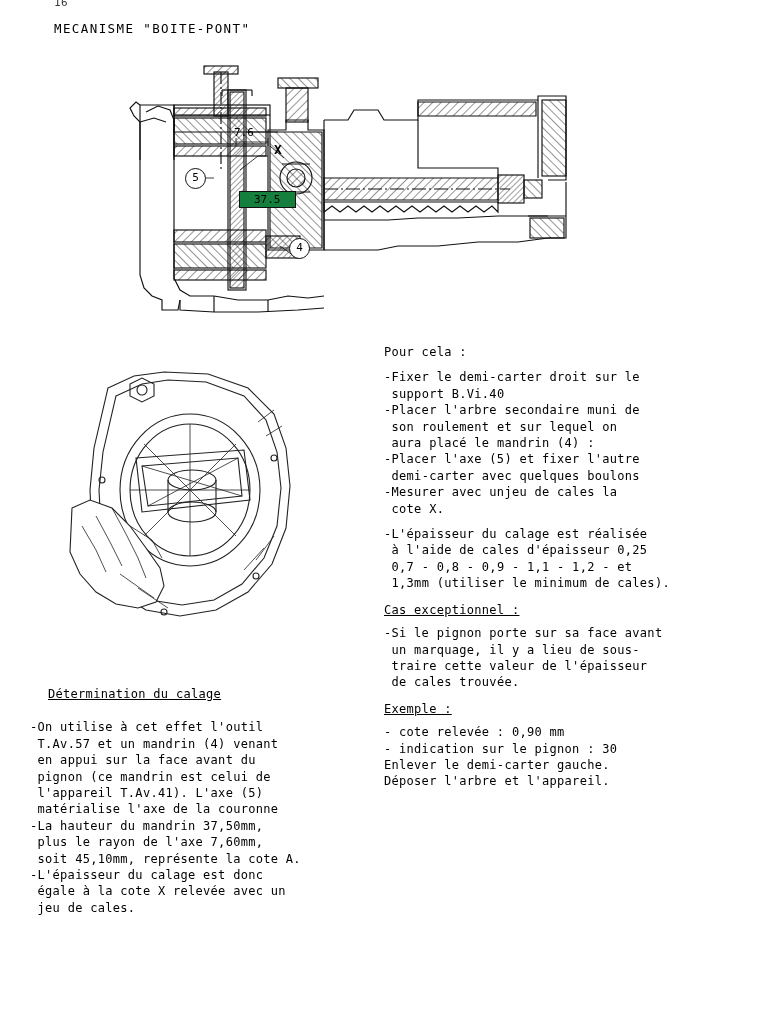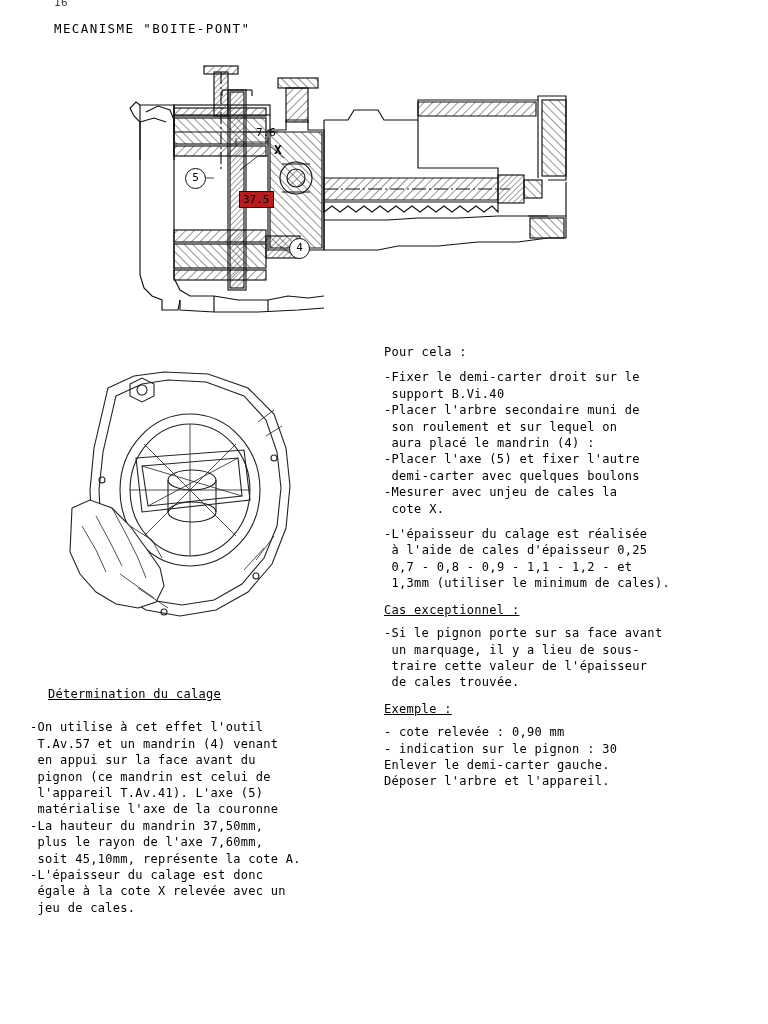--- a/index.html
+++ b/index.html
@@ -60,23 +60,23 @@
     border: 1.3px solid #111;
     border-radius: 50%;
     font-size: 11px;
     line-height: 18px;
     text-align: center;
     background: #fff;
   }
   .dim-box {
     position: absolute;
     border: 1.2px solid #111;
-    background: #b91c1c;
+    background: #15803d;
     font-size: 11px;
-    padding: 1px 3px;
+    padding: 1px 14px;
     line-height: 13px;
   }
 
   
   .fig-left {
     position: absolute;
     left: 68px;
     top: 362px;
     width: 270px;
     height: 290px;
@@ -210,21 +210,21 @@
         <path d="M78,118 L96,118" stroke-width="0.8"></path>
         <path d="M162,186 L176,196" stroke-width="0.8"></path>
 
         <path d="M118,82 L150,82" stroke-width="0.8"></path>
         <path d="M118,78 L118,86 M150,78 L150,86" stroke-width="0.8"></path>
 
         <path d="M152,86 L166,98" stroke-width="0.9"></path>
       </g>
     </svg>
 
-    <div class="callout" style="left:138px; top:66px;">7.6</div>
+    <div class="callout" style="left:116px; top:66px;">7.6</div>
     <div class="callout" style="left:156px; top:82px; font-weight:bold; font-size:13px;">X</div>
     <div class="dim-box" style="left:121px; top:131px;">37.5</div>
     <div class="circle-label" style="left:67px; top:108px;">5</div>
     <div class="circle-label" style="left:171px; top:178px;">4</div>
   </div>
 
   <div class="fig-left">
     <svg width="270" height="290" viewBox="0 0 270 290" xmlns="http://www.w3.org/2000/svg">
       <g stroke="#222" fill="none" stroke-width="1.1">
 

